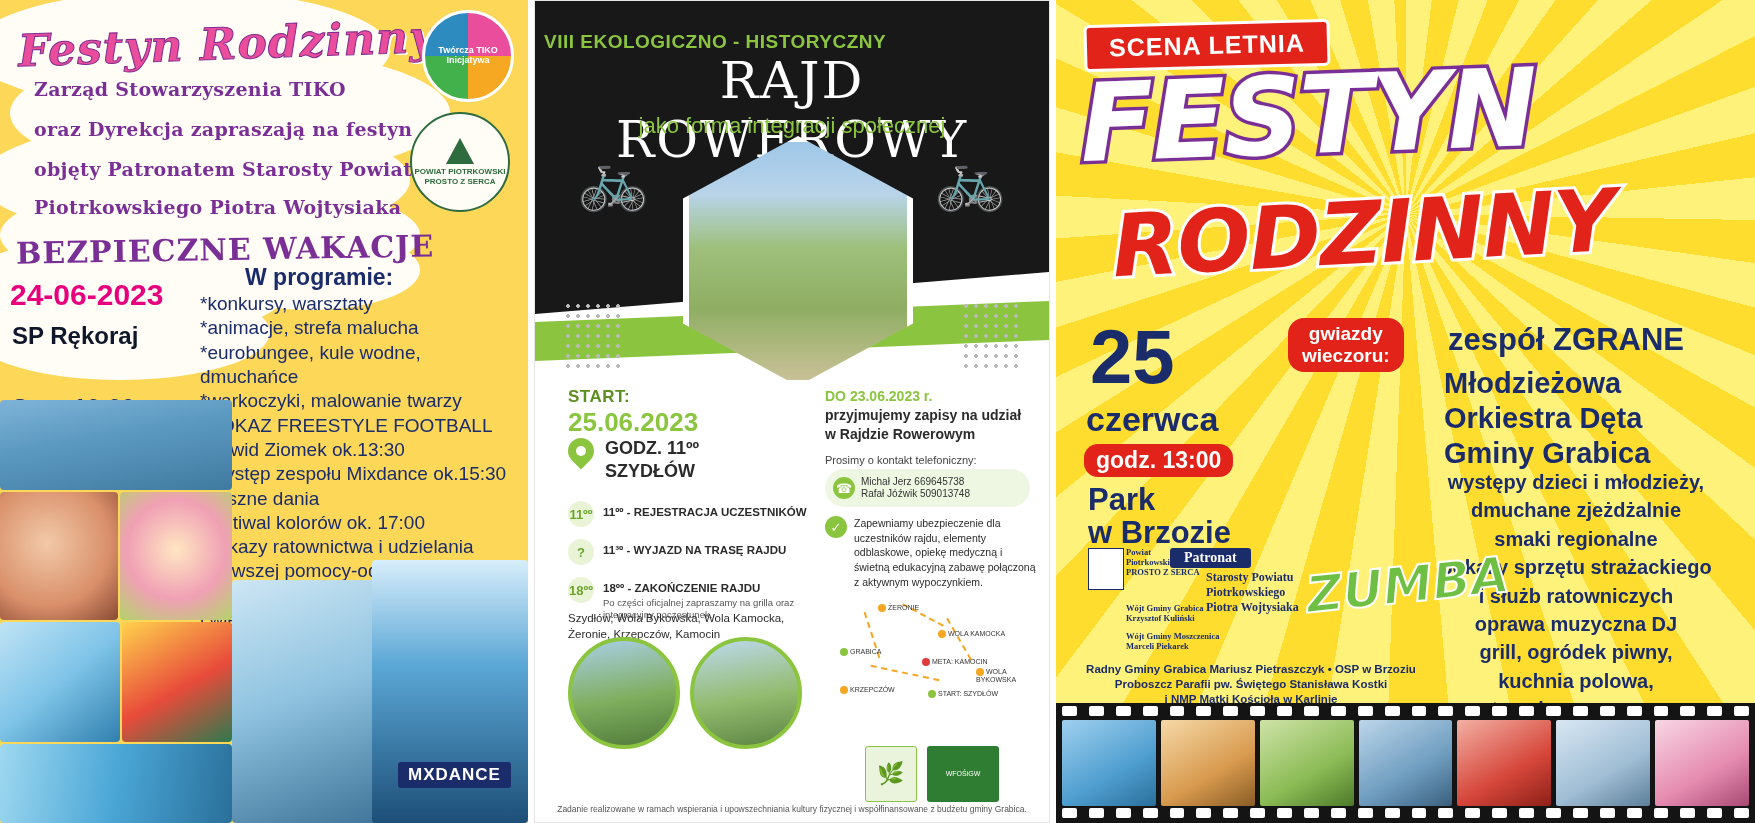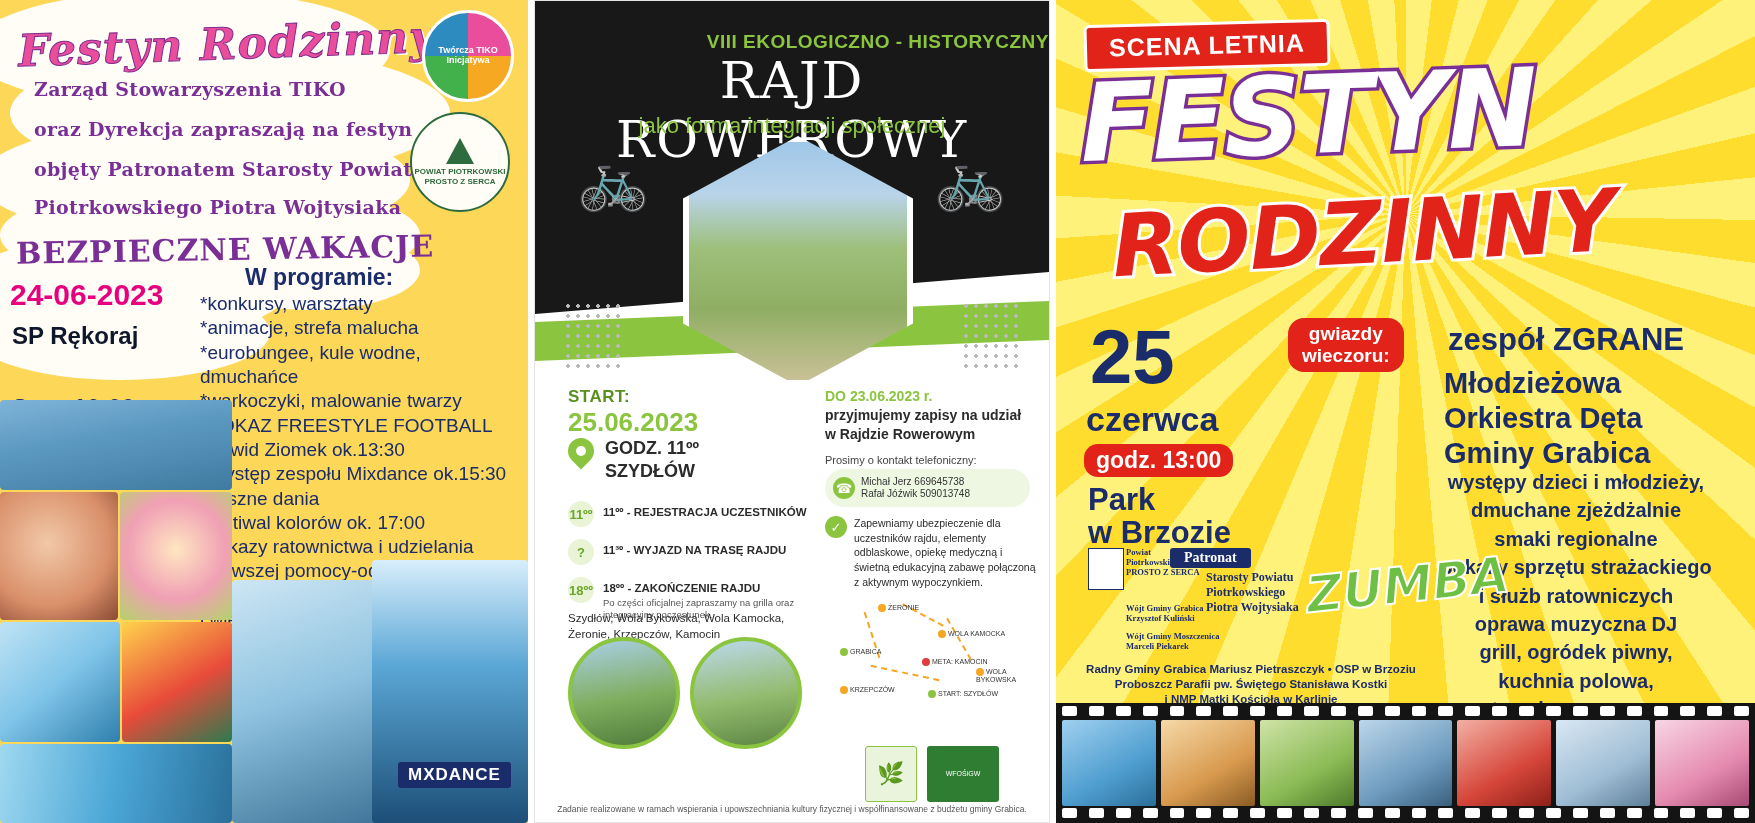--- a/index.html
+++ b/index.html
@@ -161,22 +161,22 @@
     content: ""; position: absolute; left: 0; bottom: -1px; width: 100%; height: 70px;
     background: #ffffff;
     clip-path: polygon(0 60%, 100% 0, 100% 100%, 0 100%);
   }
   .p2-green-band {
     position: absolute; left: 0; top: 300px; width: 100%; height: 60px;
     background: #8bc53f;
     clip-path: polygon(0 35%, 100% 0, 100% 65%, 0 100%);
   }
   .p2-kicker {
-    position: absolute; top: 30px; width: 100%; text-align: right;
-    color: #8bc53f; font-size: 19px; font-weight: bold; letter-spacing: .5px;
+    position: absolute; top: 30px; width: 100%; text-align: left;
+    color: #8bc53f; font-size: 19px; font-weight: bold; letter-spacing: .5px; padding-left: 9px;
   }
   .p2-title {
     position: absolute; top: 50px; width: 100%; text-align: center;
     color: #ffffff; font-family: "DejaVu Serif", serif; font-size: 51px;
     letter-spacing: 2px;
   }
   .p2-title2 {
     position: absolute; top: 112px; width: 100%; text-align: center;
     color: #8bc53f; font-size: 22px;
   }

